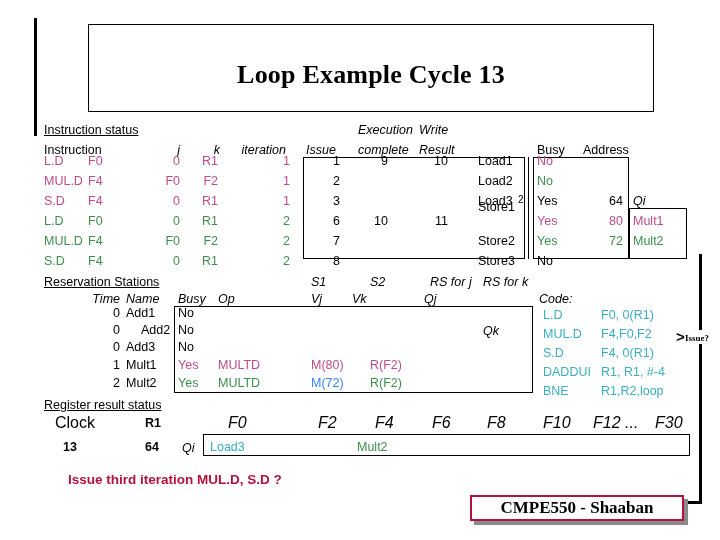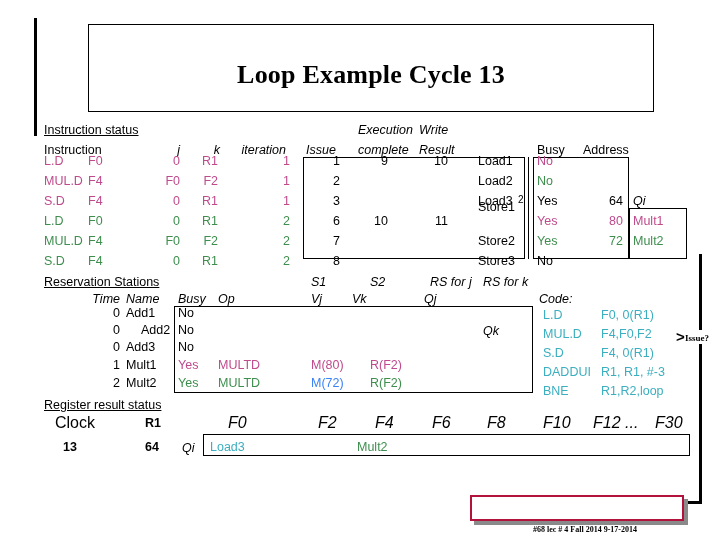--- a/index.html
+++ b/index.html
@@ -205,21 +205,21 @@
 
   <div class="t it" style="left:539px;top:293px;">Code:</div>
   <div id="code-lines">
       <div class="t" style="left: 543px; top: 309px; color: rgb(59, 175, 191);">L.D</div>
       <div class="t" style="left: 601px; top: 309px; color: rgb(59, 175, 191);">F0, 0(R1)</div>
       <div class="t" style="left: 543px; top: 328px; color: rgb(59, 175, 191);">MUL.D</div>
       <div class="t" style="left: 601px; top: 328px; color: rgb(59, 175, 191);">F4,F0,F2</div>
       <div class="t" style="left: 543px; top: 347px; color: rgb(59, 175, 191);">S.D</div>
       <div class="t" style="left: 601px; top: 347px; color: rgb(59, 175, 191);">F4, 0(R1)</div>
       <div class="t" style="left: 543px; top: 366px; color: rgb(59, 175, 191);">DADDUI</div>
-      <div class="t" style="left: 601px; top: 366px; color: rgb(59, 175, 191);">R1, R1, #-3</div>
+      <div class="t" style="left: 601px; top: 366px; color: rgb(59, 175, 191);">R1, R1, #-4</div>
       <div class="t" style="left: 543px; top: 385px; color: rgb(59, 175, 191);">BNE</div>
       <div class="t" style="left: 601px; top: 385px; color: rgb(59, 175, 191);">R1,R2,loop</div>
     </div>
 
   <div class="issue-arrow" style="left:676px;top:329px;">&gt;</div>
   <div class="issue-ann" style="left:685px;top:333px;">Issue?</div>
 
   <div class="t ul" style="left:44px;top:399px;">Register result status</div>
   <div class="t" style="left:55px;top:415px;font-size:16px;">Clock</div>
   <div class="t bd" style="left:63px;top:441px;">13</div>
@@ -235,18 +235,19 @@
       <div class="t it" style="left: 543px; top: 415px; font-size: 16px;">F10</div>
       <div class="t it" style="left: 593px; top: 415px; font-size: 16px;">F12 ...</div>
       <div class="t it" style="left: 655px; top: 415px; font-size: 16px;">F30</div>
     </div>
   <div class="box" style="left:203px;top:434px;width:487px;height:22px;"></div>
   <div id="reg-values">
       <div class="t" style="left: 210px; top: 441px; color: rgb(59, 175, 191);">Load3</div>
       <div class="t" style="left: 357px; top: 441px; color: rgb(62, 142, 78);">Mult2</div>
     </div>
 
+  <div class="question">Issue third iteration MUL.D,  S.D ?</div>
 
   <div class="foot-shadow"></div>
   <div class="foot-box"></div>
-  <div class="foot-sub">#68   lec # 4 Fall 2014   9-17-2014</div>
+  <div class="foot-text">CMPE550 - Shaaban</div>
 
 </div>
 
 </body></html>

